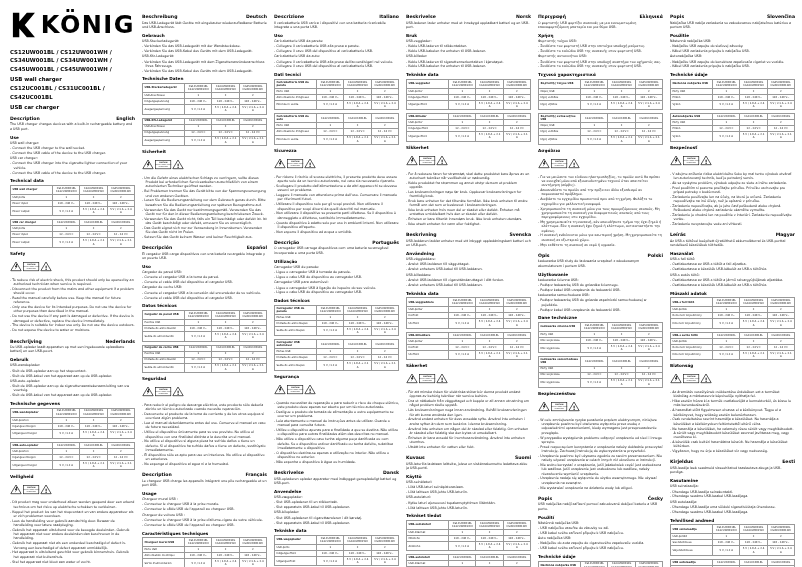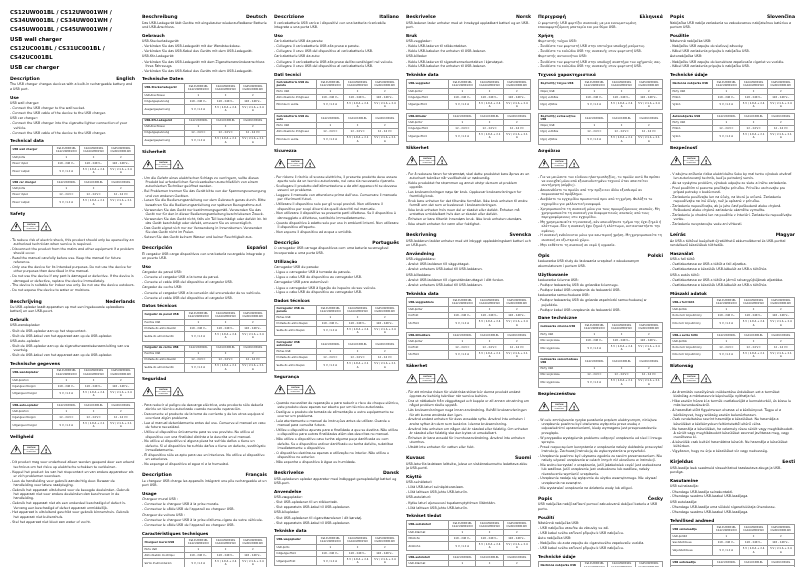--- a/index.html
+++ b/index.html
@@ -24,20 +24,26 @@
   table.spec td.c{text-align:center;white-space:pre-line;}
   table.spec td.lab0{font-weight:bold;width:31%;}
   table.spec td.lab{width:31%;}
   .warn{margin:1px 0 1.5px 0;}
 </style>
 </head>
 <body>
 
 <div class="page">
   <div class="col" id="col0">
+    <div class="logo">
+      <svg width="30" height="30" viewBox="0 0 24 24" aria-hidden="true">
+        <path d="M2.5 1.5 h5.5 v7.5 l6.5-7.5 h7 l-8.8 10.5 8.8 10.5 h-7 l-6.5-7.5 v7.5 h-5.5 z" fill="#000"></path>
+      </svg>
+      <span class="logo-text">KÖNIG</span>
+    </div>
     <div class="models" style="white-space: pre-line;">CS12UW001BL / CS12UW001WH /
 CS34UW001BL / CS34UW001WH /
 CS45UW001BL / CS45UW001WH /</div>
     <div class="ptitle">USB wall charger</div>
     <div class="models" style="white-space: pre-line;">CS12UC001BL / CS31UC001BL / CS42UC001BL</div>
     <div class="ptitle">USB car charger</div>
   <section>
         <div class="sechead">
           <span>Description</span>
           <span>English</span>

